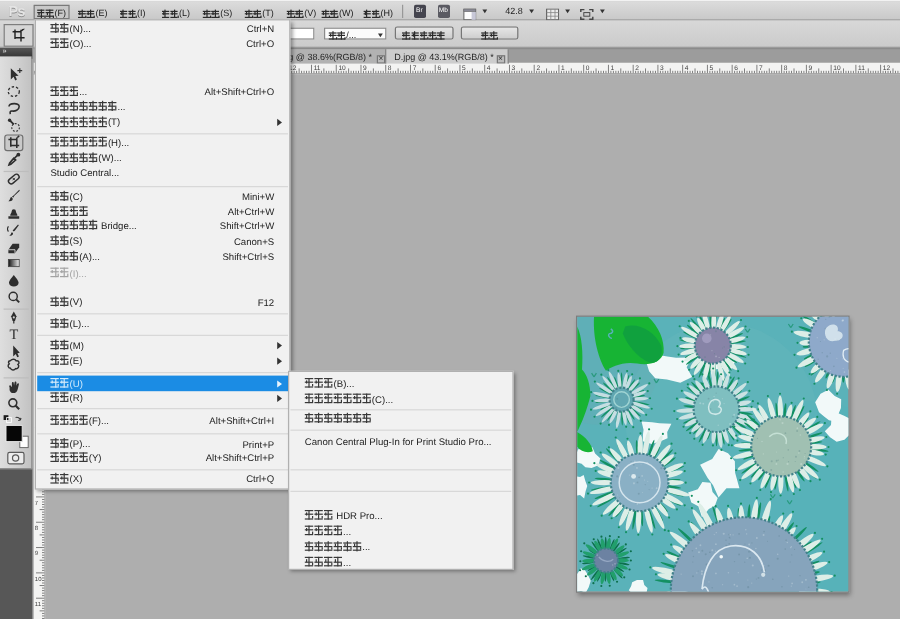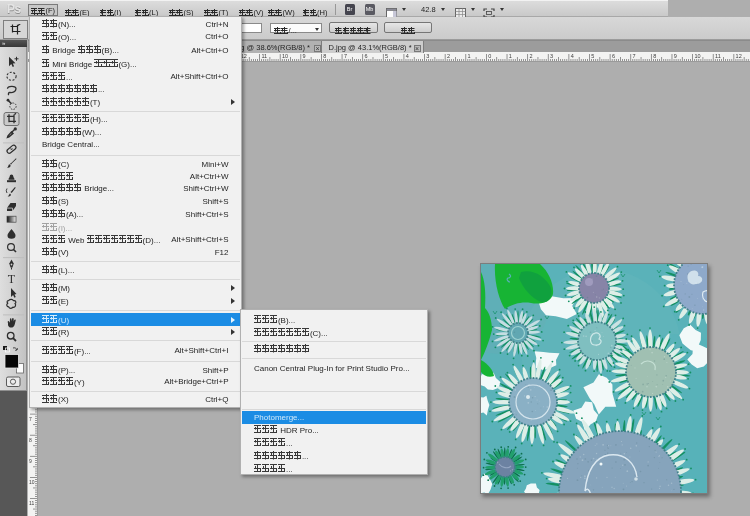--- a/index.html
+++ b/index.html
@@ -4,21 +4,21 @@
 html,body{width:750px;height:516px;overflow:hidden;font-family:"Liberation Sans",sans-serif;background:#aeaeae}
 #app{position:relative;width:750px;height:516px}
 .abs{position:absolute}
 i.c,i.cw,i.cg,i.c2,i.c3{display:inline-block;width:7.2px;height:8.5px;margin-right:0.8px;vertical-align:-1px;background:linear-gradient(#383838,#383838) 0 0.5px/8px 1px no-repeat,linear-gradient(#383838,#383838) 0 3.6px/8px 1px no-repeat,linear-gradient(#383838,#383838) 0 7.2px/8px 1px no-repeat,linear-gradient(#383838,#383838) 3.5px 0/1px 8.5px no-repeat,linear-gradient(#383838,#383838) 1.2px 2.2px/1px 2.6px no-repeat,linear-gradient(#383838,#383838) 6.2px 5px/1px 2.4px no-repeat}
 i.cw{background:linear-gradient(#d6ecfb,#d6ecfb) 0 0.5px/8px 1px no-repeat,linear-gradient(#d6ecfb,#d6ecfb) 0 3.6px/8px 1px no-repeat,linear-gradient(#d6ecfb,#d6ecfb) 0 7.2px/8px 1px no-repeat,linear-gradient(#d6ecfb,#d6ecfb) 3.5px 0/1px 8.5px no-repeat,linear-gradient(#d6ecfb,#d6ecfb) 1.2px 2.2px/1px 2.6px no-repeat,linear-gradient(#d6ecfb,#d6ecfb) 6.2px 5px/1px 2.4px no-repeat}
 i.cg{background:linear-gradient(#a2a2a2,#a2a2a2) 0 0.5px/8px 1px no-repeat,linear-gradient(#a2a2a2,#a2a2a2) 0 3.6px/8px 1px no-repeat,linear-gradient(#a2a2a2,#a2a2a2) 0 7.2px/8px 1px no-repeat,linear-gradient(#a2a2a2,#a2a2a2) 3.5px 0/1px 8.5px no-repeat,linear-gradient(#a2a2a2,#a2a2a2) 1.2px 2.2px/1px 2.6px no-repeat,linear-gradient(#a2a2a2,#a2a2a2) 6.2px 5px/1px 2.4px no-repeat}
 i.c2,i.c3{width:6.5px;height:7px;background:linear-gradient(#2a2a2a,#2a2a2a) 0 0.5px/6.5px 1px no-repeat,linear-gradient(#2a2a2a,#2a2a2a) 0 2.9px/6.5px 1px no-repeat,linear-gradient(#2a2a2a,#2a2a2a) 0 5.7px/6.5px 1px no-repeat,linear-gradient(#2a2a2a,#2a2a2a) 2.8px 0/1px 7px no-repeat,linear-gradient(#2a2a2a,#2a2a2a) 1.2px 2.2px/1px 2.6px no-repeat,linear-gradient(#2a2a2a,#2a2a2a) 6.2px 5px/1px 2.4px no-repeat}
 #canvasbg{position:absolute;left:38px;top:62px;width:712px;height:454px;background:#aeaeae}
 #darkcol{position:absolute;left:0;top:391px;width:27px;height:125px;background:#575757}
 #artwrap{position:absolute;left:480px;top:263px;width:228px;height:231px;border:1px solid #7c7c7c;box-shadow:1.5px 2.5px 4px rgba(0,0,0,.38)}
-#menubar{position:absolute;left:0;top:0;width:668px;height:17px;background:linear-gradient(#dcdcdc,#c9c9c9);border-top:1px solid #f2f2f2;border-bottom:1px solid #a8a8a8}
+#menubar{position:absolute;left:0;top:0;width:750px;height:17px;background:linear-gradient(#dcdcdc,#c9c9c9);border-top:1px solid #f2f2f2;border-bottom:1px solid #a8a8a8}
 #pslogo{position:absolute;left:7px;top:1px;font-size:12px;font-weight:bold;color:#e4e4e4;text-shadow:0 1px 0 #8f8f8f;letter-spacing:-0.5px}
 #filebtn{position:absolute;left:28px;top:3px;width:30px;height:12px;background:#c8c8c8;border:1px solid #7a7a7a;text-align:center;line-height:7px;padding-top:2px;font-size:7.5px}
 .mbitem{position:absolute;top:5px;height:10px;line-height:7px}
 .mb-l{font-size:7.5px;color:#191919;vertical-align:0.5px}
 .vdiv{position:absolute;top:3px;width:1px;height:11px;background:#989898}
 .apic{position:absolute;top:3px}
 .brbox{width:10px;height:11px;background:#3e3e4e;color:#fff;font-size:5.5px;text-align:center;line-height:11px;border-radius:1.5px}
 .tri{position:absolute;top:7px;width:0;height:0;border-left:2.8px solid rgba(0,0,0,0);border-right:2.8px solid rgba(0,0,0,0);border-top:3.2px solid #333}
 .ztext{position:absolute;left:421px;top:4px;font-size:7.5px;color:#222}
 #optbar{position:absolute;left:0;top:17px;width:750px;height:23px;background:linear-gradient(#d8d8d8,#cbcbcb);border-bottom:1px solid #9b9b9b}
@@ -1831,75 +1831,64 @@
     </svg>
     <div class="menu" id="menu1" style="left:28.5px;top:15.5px;width:213px;height:392px">
       <div class="mrow" style="top:1.2px">
         <div class="mtx" style="left:11.5px"><i class="c"></i><i class="c"></i><span>(N)...</span></div>
         <div class="msc">Ctrl+N</div>
       </div>
       <div class="mrow" style="top:13.8px">
         <div class="mtx" style="left:11.5px"><i class="c"></i><i class="c"></i><span>(O)...</span></div>
         <div class="msc">Ctrl+O</div>
       </div>
-      <div class="mrow" style="top:27.2px">
-        <div class="mtx" style="left:11.5px"><i class="c"></i><span> Bridge </span><i class="c"></i><i class="c"></i><i class="c"></i><span>(B)...</span></div>
-        <div class="msc">Alt+Ctrl+O</div>
-      </div>
-      <div class="mrow" style="top:40.5px">
-        <div class="mtx" style="left:11.5px"><i class="c"></i><span> Mini Bridge </span><i class="c"></i><i class="c"></i><i class="c"></i><span>(G)...</span></div>
-      </div>
       <div class="mrow" style="top:53.6px">
         <div class="mtx" style="left:11.5px"><i class="c"></i><i class="c"></i><i class="c"></i><span>...</span></div>
         <div class="msc">Alt+Shift+Ctrl+O</div>
       </div>
       <div class="mrow" style="top:66.3px">
         <div class="mtx" style="left:11.5px"><i class="c"></i><i class="c"></i><i class="c"></i><i class="c"></i><i class="c"></i><i class="c"></i><i class="c"></i><span>...</span></div>
       </div>
       <div class="mrow" style="top:79.4px">
         <div class="mtx" style="left:11.5px"><i class="c"></i><i class="c"></i><i class="c"></i><i class="c"></i><i class="c"></i><i class="c"></i><span>(T)</span></div>
         <div class="arr"></div>
       </div>
       <div class="msep" style="top:94.5px"></div>
       <div class="mrow" style="top:95.5px">
         <div class="mtx" style="left:11.5px"><i class="c"></i><i class="c"></i><i class="c"></i><i class="c"></i><i class="c"></i><i class="c"></i><span>(H)...</span></div>
       </div>
       <div class="mrow" style="top:109.0px">
         <div class="mtx" style="left:11.5px"><i class="c"></i><i class="c"></i><i class="c"></i><i class="c"></i><i class="c"></i><span>(W)...</span></div>
       </div>
       <div class="mrow" style="top:122.4px">
-        <div class="mtx" style="left:11.5px"><span>Bridge Central...</span></div>
+        <div class="mtx" style="left:11.5px"><span>Studio Central...</span></div>
       </div>
       <div class="msep" style="top:138.0px"></div>
       <div class="mrow" style="top:141.2px">
         <div class="mtx" style="left:11.5px"><i class="c"></i><i class="c"></i><span>(C)</span></div>
         <div class="msc">Mini+W</div>
       </div>
       <div class="mrow" style="top:165.3px">
         <div class="mtx" style="left:11.5px"><i class="c"></i><i class="c"></i><i class="c"></i><i class="c"></i><i class="c"></i><span> Bridge...</span></div>
         <div class="msc">Shift+Ctrl+W</div>
       </div>
       <div class="mrow" style="top:153.7px">
         <div class="mtx" style="left:11.5px"><i class="c"></i><i class="c"></i><i class="c"></i><i class="c"></i></div>
         <div class="msc">Alt+Ctrl+W</div>
       </div>
       <div class="mrow" style="top:178.1px">
         <div class="mtx" style="left:11.5px"><i class="c"></i><i class="c"></i><span>(S)</span></div>
-        <div class="msc">Shift+S</div>
+        <div class="msc">Canon+S</div>
       </div>
       <div class="mrow" style="top:191.0px">
         <div class="mtx" style="left:11.5px"><i class="c"></i><i class="c"></i><i class="c"></i><span>(A)...</span></div>
         <div class="msc">Shift+Ctrl+S</div>
       </div>
       <div class="mrow mgray" style="top:204.6px">
         <div class="mtx" style="left:11.5px"><i class="cg"></i><i class="cg"></i><span>(I)...</span></div>
-      </div>
-      <div class="mrow" style="top:216.5px">
-        <div class="mtx" style="left:11.5px"><i class="c"></i><i class="c"></i><i class="c"></i><span> Web </span><i class="c"></i><i class="c"></i><i class="c"></i><i class="c"></i><i class="c"></i><i class="c"></i><i class="c"></i><span>(D)...</span></div>
-        <div class="msc">Alt+Shift+Ctrl+S</div>
       </div>
       <div class="mrow" style="top:229.0px">
         <div class="mtx" style="left:11.5px"><i class="c"></i><i class="c"></i><span>(V)</span></div>
         <div class="msc">F12</div>
       </div>
       <div class="msep" style="top:244.5px"></div>
       <div class="mrow" style="top:247.0px">
         <div class="mtx" style="left:11.5px"><i class="c"></i><i class="c"></i><span>(L)...</span></div>
       </div>
       <div class="msep" style="top:262.5px"></div>
@@ -1921,25 +1910,25 @@
         <div class="arr"></div>
       </div>
       <div class="msep" style="top:323.0px"></div>
       <div class="mrow" style="top:327.9px">
         <div class="mtx" style="left:11.5px"><i class="c"></i><i class="c"></i><i class="c"></i><i class="c"></i><span>(F)...</span></div>
         <div class="msc">Alt+Shift+Ctrl+I</div>
       </div>
       <div class="msep" style="top:344.0px"></div>
       <div class="mrow" style="top:347.3px">
         <div class="mtx" style="left:11.5px"><i class="c"></i><i class="c"></i><span>(P)...</span></div>
-        <div class="msc">Shift+P</div>
+        <div class="msc">Print+P</div>
       </div>
       <div class="mrow" style="top:358.7px">
         <div class="mtx" style="left:11.5px"><i class="c"></i><i class="c"></i><i class="c"></i><i class="c"></i><span>(Y)</span></div>
-        <div class="msc">Alt+Bridge+Ctrl+P</div>
+        <div class="msc">Alt+Shift+Ctrl+P</div>
       </div>
       <div class="msep" style="top:374.8px"></div>
       <div class="mrow" style="top:376.4px">
         <div class="mtx" style="left:11.5px"><i class="c"></i><i class="c"></i><span>(X)</span></div>
         <div class="msc">Ctrl+Q</div>
       </div>
     </div>
     <div class="menu" id="menu2" style="left:240.2px;top:309.3px;width:187.8px;height:165.4px">
       <div class="mrow" style="top:3.0px">
         <div class="mtx" style="left:11.8px"><i class="c"></i><i class="c"></i><i class="c"></i><span>(B)...</span></div>
@@ -1950,23 +1939,20 @@
       <div class="msep" style="top:30.7px"></div>
       <div class="mrow" style="top:32.4px">
         <div class="mtx" style="left:11.8px"><i class="c"></i><i class="c"></i><i class="c"></i><i class="c"></i><i class="c"></i><i class="c"></i><i class="c"></i></div>
       </div>
       <div class="msep" style="top:48.2px"></div>
       <div class="mrow" style="top:51.9px">
         <div class="mtx" style="left:11.8px"><span>Canon Central Plug-In for Print Studio Pro...</span></div>
       </div>
       <div class="msep" style="top:80.9px"></div>
       <div class="msep" style="top:98.8px"></div>
-      <div class="mrow mblue" style="top:101.2px">
-        <div class="mtx" style="left:11.8px"><span>Photomerge...</span></div>
-      </div>
       <div class="mrow" style="top:112.8px">
         <div class="mtx" style="left:11.8px"><i class="c"></i><i class="c"></i><i class="c"></i><span> HDR Pro...</span></div>
       </div>
       <div class="mrow" style="top:126.1px">
         <div class="mtx" style="left:11.8px"><i class="c"></i><i class="c"></i><i class="c"></i><i class="c"></i><span>...</span></div>
       </div>
       <div class="mrow" style="top:139.4px">
         <div class="mtx" style="left:11.8px"><i class="c"></i><i class="c"></i><i class="c"></i><i class="c"></i><i class="c"></i><i class="c"></i><span>...</span></div>
       </div>
       <div class="mrow" style="top:152.2px">

